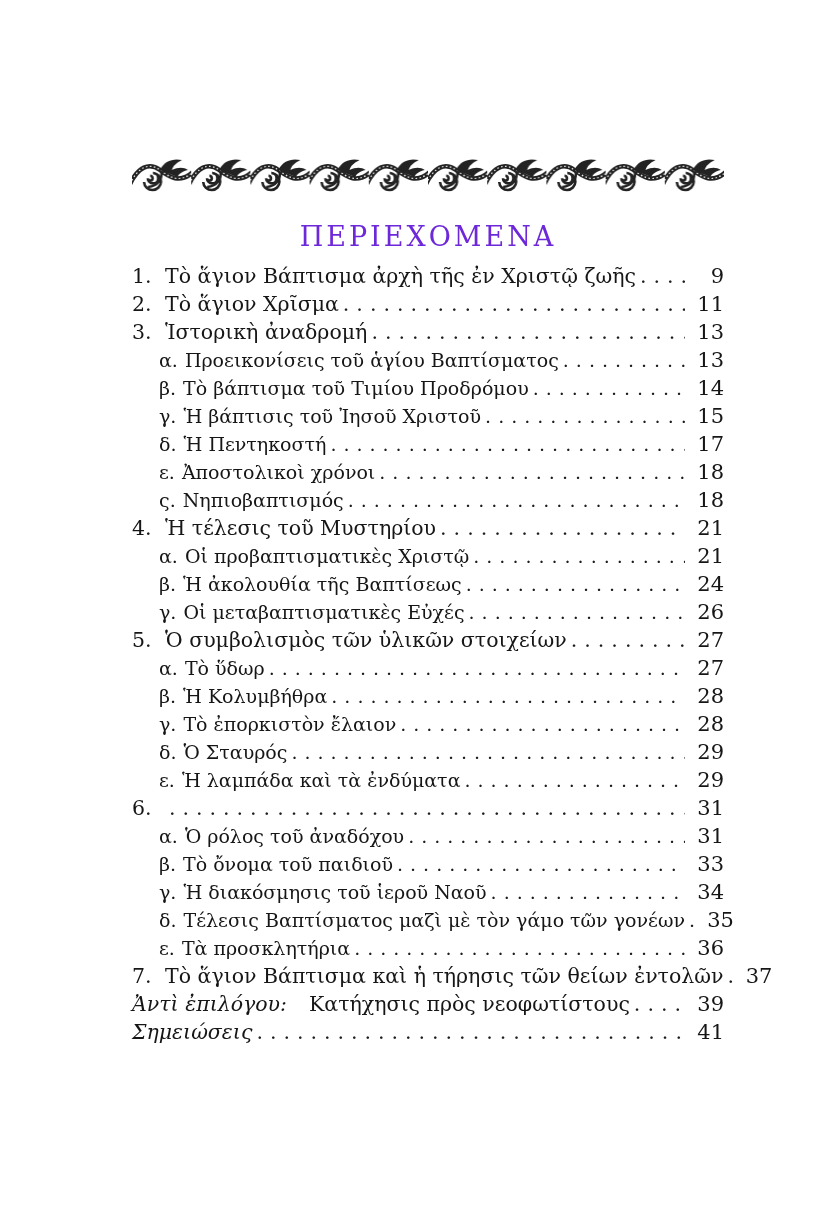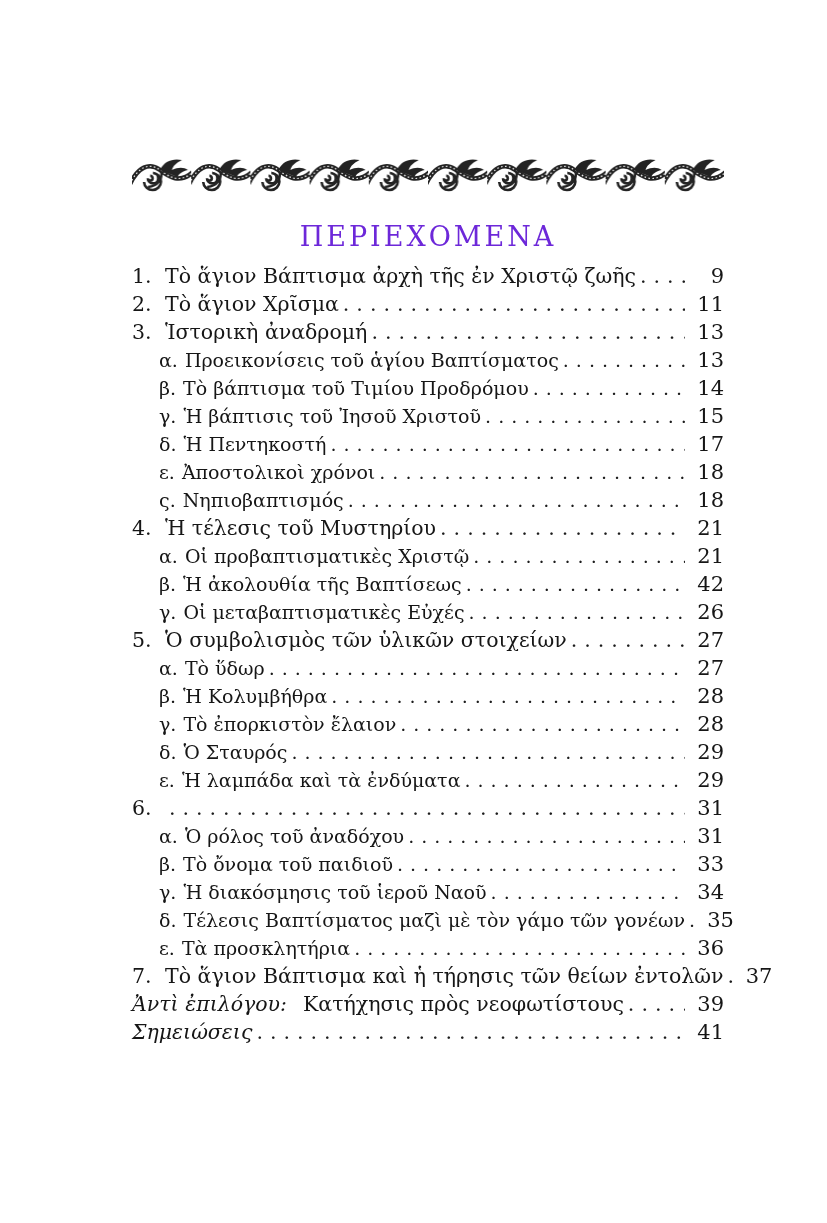--- a/index.html
+++ b/index.html
@@ -51,21 +51,21 @@
     flex: 0 0 auto;
     min-width: 33px;
   }
   .row.sub .num {
     min-width: 0;
     margin-right: 7px;
   }
   .row .prefix {
     flex: 0 0 auto;
     font-style: italic;
-    margin-right: 16px;
+    margin-right: 22px;
   }
   .row .label {
     flex: 0 0 auto;
   }
   .row.em .label, .row.em .num {
     font-style: italic;
   }
   .row .dots {
     flex: 1 1 auto;
     overflow: hidden;
@@ -185,21 +185,21 @@
 
     <span class="label">Οἱ προβαπτισματικὲς Χριστῷ</span>
     <span class="dots"></span>
     <span class="pagenum">21</span>
   </div>
       <div class="row sub">
     <span class="num">β.</span>
 
     <span class="label">Ἡ ἀκολουθία τῆς Βαπτίσεως</span>
     <span class="dots"></span>
-    <span class="pagenum">42</span>
+    <span class="pagenum">24</span>
   </div>
       <div class="row sub">
     <span class="num">γ.</span>
 
     <span class="label">Οἱ μεταβαπτισματικὲς Εὐχές</span>
     <span class="dots"></span>
     <span class="pagenum">26</span>
   </div>
       <div class="row">
     <span class="num">5.</span>

